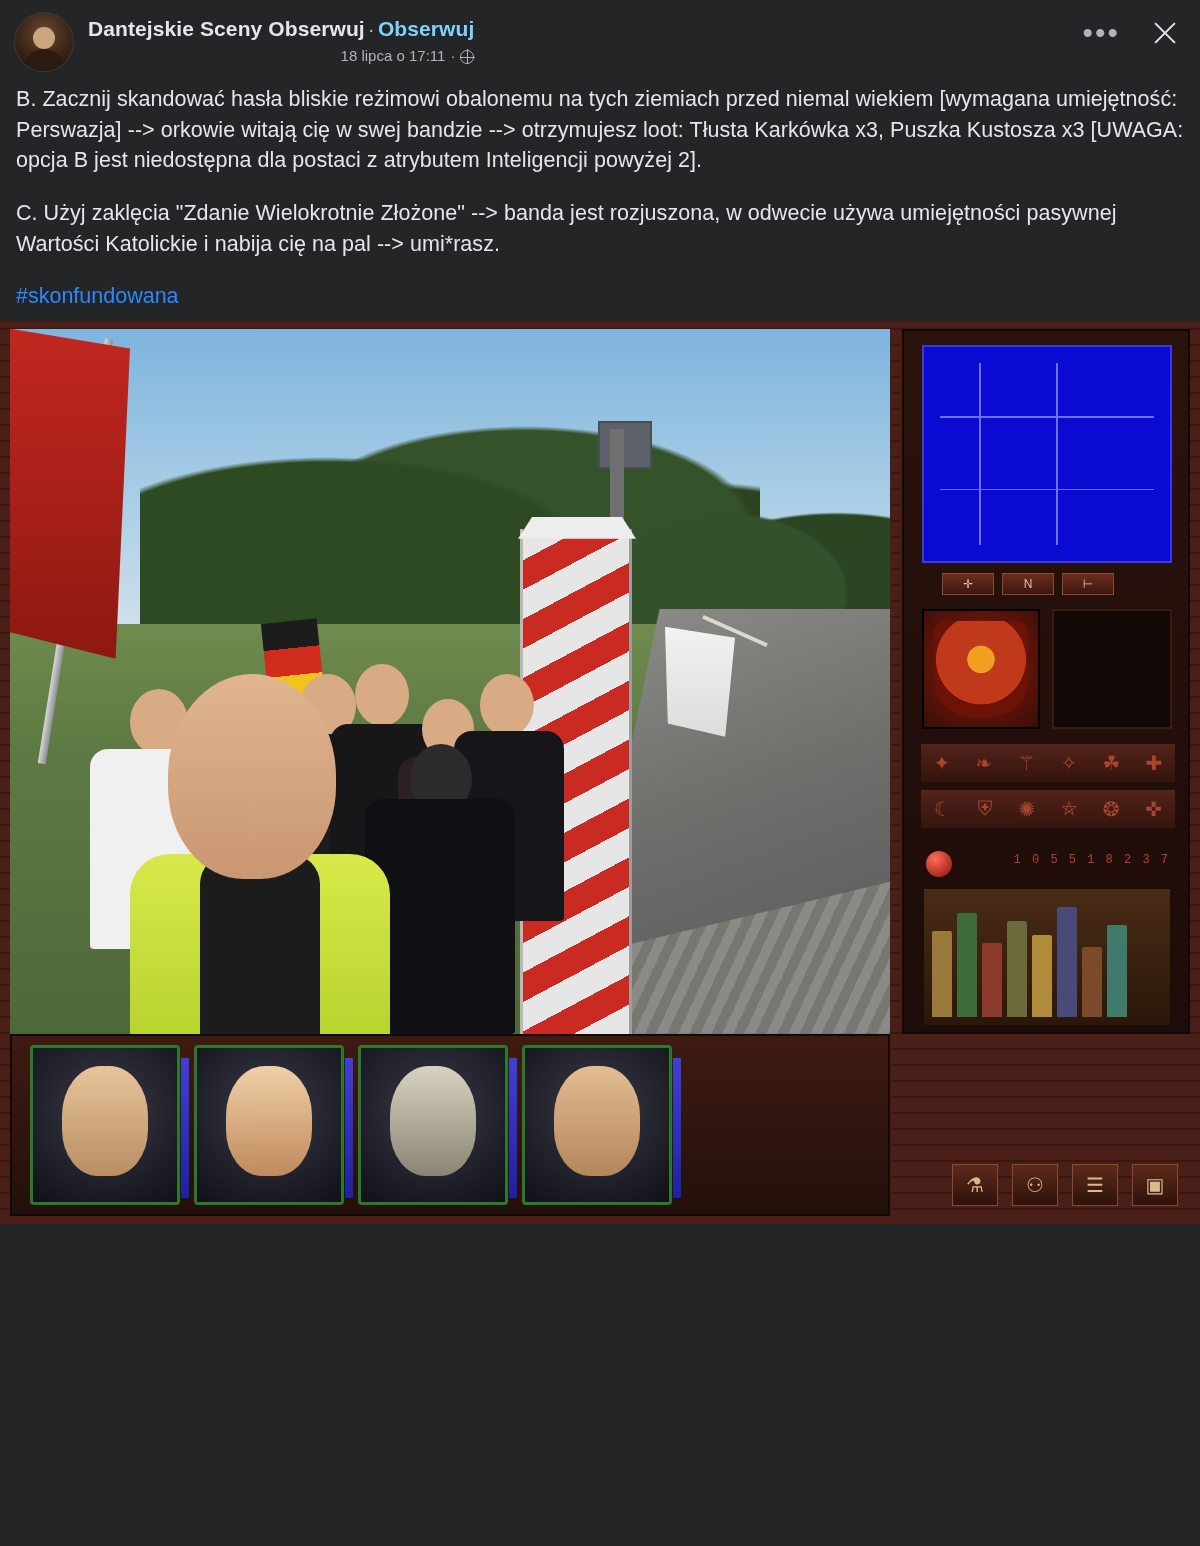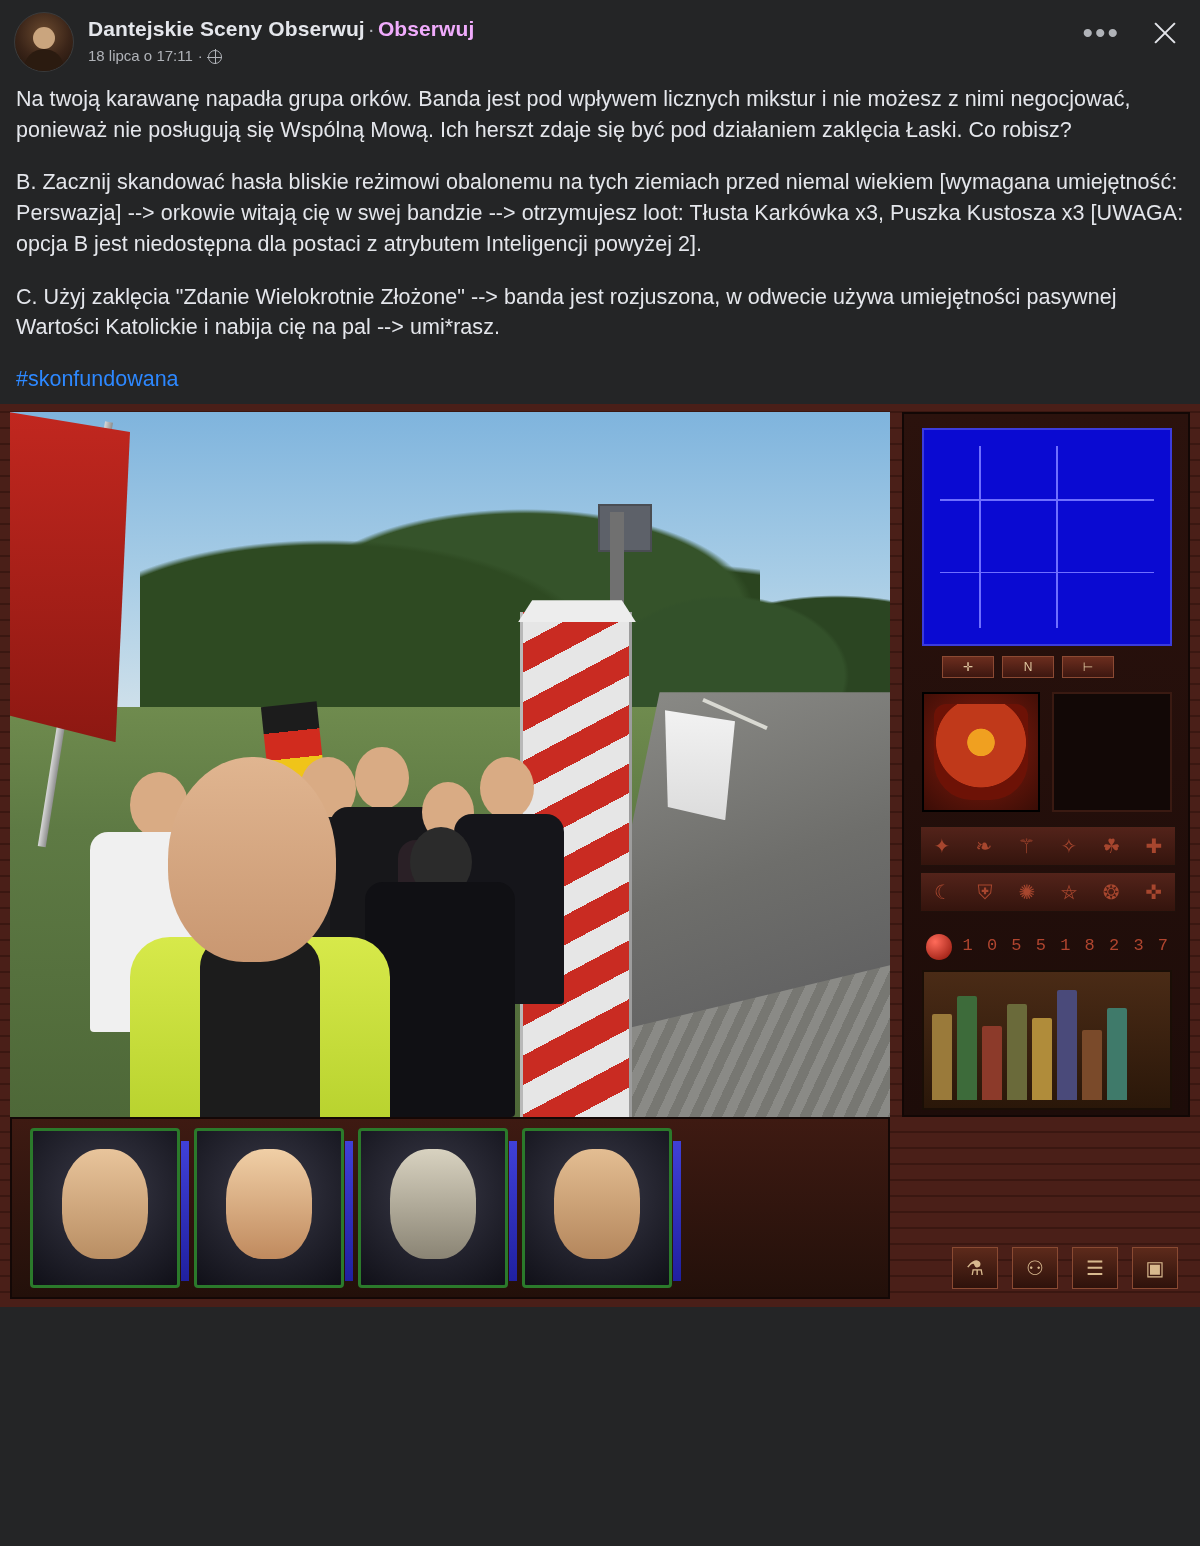--- a/index.html
+++ b/index.html
@@ -73,31 +73,32 @@
     font-weight: bold;
     color: #e4e6eb;
     letter-spacing: .1px;
   }
   .title-line .dot-sep {
     font-weight: normal;
     color: #b0b3b8;
     padding: 0 3px;
   }
   .follow-link {
-    color: #f0abfc;
+    color: #7dd3fc;
     font-weight: bold;
     cursor: pointer;
   }
   .meta-line {
     margin-top: 5px;
     font-size: 15px;
     color: #b0b3b8;
     display: flex;
     align-items: center;
     gap: 5px;
+    justify-content: flex-end;
   }
   .globe-icon {
     display: inline-block;
     width: 14px;
     height: 14px;
     border-radius: 50%;
     border: 1.4px solid #b0b3b8;
     position: relative;
   }
   .globe-icon::before {
@@ -349,21 +350,21 @@
   }
   .rune-row.r1 { top: 412px; }
   .rune-row.r2 { top: 458px; }
   .gem {
     position: absolute; left: 22px; top: 520px; width: 26px; height: 26px;
     border-radius: 50%;
     background: radial-gradient(circle at 35% 30%, #ff6b5a, #8b1207);
   }
   .gold-text {
     position: absolute; right: 18px; top: 522px;
-    color: #b0452f; font-family: "Liberation Mono", monospace; font-size: 17px;
+    color: #b0452f; font-family: "Liberation Mono", monospace; font-size: 12px;
     letter-spacing: 2px;
   }
   .bookshelf {
     position: absolute; left: 18px; top: 556px; width: 250px; height: 140px;
     background: linear-gradient(#4a2b16, #2a1709);
     border: 2px solid #1a0e06;
     display: flex; align-items: flex-end; gap: 5px; padding: 8px;
   }
   .book { width: 20px; border-radius: 2px 2px 0 0; }
   .party-bar {
@@ -419,21 +420,20 @@
       </div>
     </div>
 
     <div class="header-actions">
       <div class="more-btn">•••</div>
       <div class="close-btn"></div>
     </div>
   </div>
 
   <div class="post-body">
-    <p>Na twoją karawanę napadła grupa orków. Banda jest pod wpływem licznych mikstur i nie możesz z nimi negocjować, ponieważ nie posługują się Wspólną Mową. Ich herszt zdaje się być pod działaniem zaklęcia Łaski. Co robisz?</p>
     <p>B. Zacznij skandować hasła bliskie reżimowi obalonemu na tych ziemiach przed niemal wiekiem [wymagana umiejętność: Perswazja] --&gt; orkowie witają cię w swej bandzie --&gt; otrzymujesz loot: Tłusta Karkówka x3, Puszka Kustosza x3 [UWAGA: opcja B jest niedostępna dla postaci z atrybutem Inteligencji powyżej 2].</p>
     <p>C. Użyj zaklęcia "Zdanie Wielokrotnie Złożone" --&gt; banda jest rozjuszona, w odwecie używa umiejętności pasywnej Wartości Katolickie i nabija cię na pal --&gt; umi*rasz.</p>
     <span class="hashtag">#skonfundowana</span>
   </div>
 
   <div class="post-image">
     <div class="game-frame"></div>
 
     <div class="photo">
       <div class="sky"></div>

